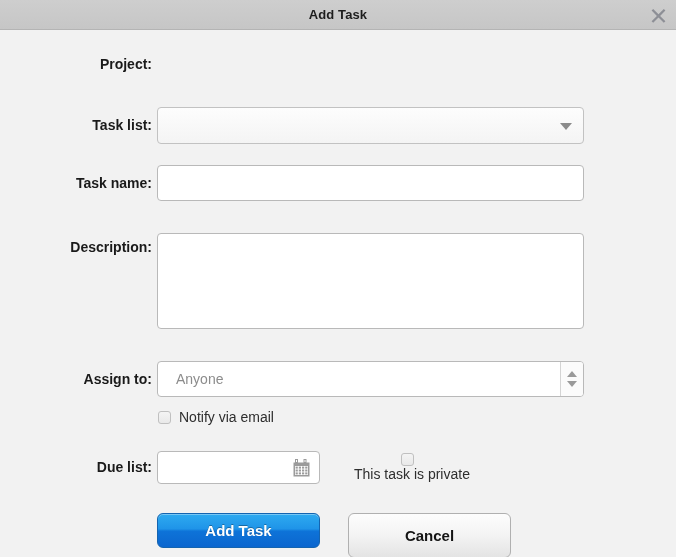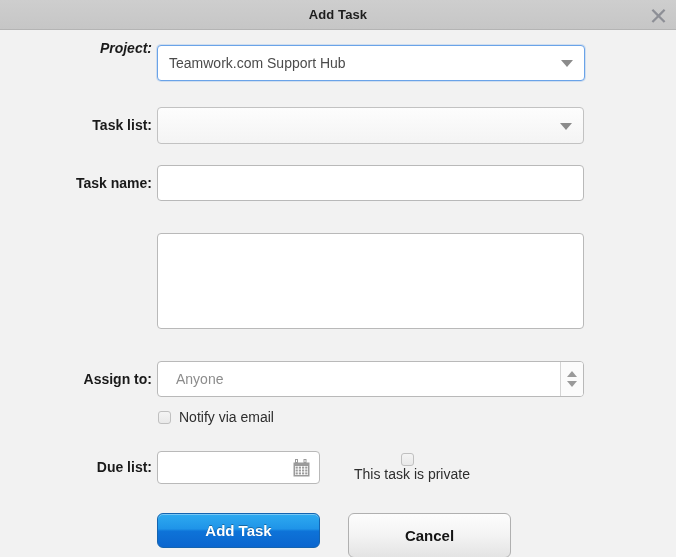--- a/index.html
+++ b/index.html
@@ -227,36 +227,33 @@
 
   <div id="titlebar">
     <div id="title-text">Add Task</div>
     <div id="close-btn">
       <svg width="17" height="17" viewBox="0 0 17 17" aria-hidden="true">
         <path d="M3.2 2.0 L8.5 7.3 L13.8 2.0 L15.4 3.6 L10.1 8.9 L15.4 14.2 L13.8 15.8 L8.5 10.5 L3.2 15.8 L1.6 14.2 L6.9 8.9 L1.6 3.6 Z" fill="#8d8f96"></path>
       </svg>
     </div>
   </div>
 
-  <div class="flabel" style="top:40px;font-style:italic;">Project:</div>
-  <div class="field focused" id="project-field">
-    <div class="value">Teamwork.com Support Hub</div>
-    <div class="caret"></div>
-  </div>
+  <div class="flabel" style="top:56px;">Project:</div>
 
   <div class="flabel" style="top:117px;">Task list:</div>
   <div class="field" id="tasklist-field">
     <div class="caret"></div>
   </div>
 
   <div class="flabel" style="top:175px;">Task name:</div>
   <div class="field" id="taskname-field">
     <div class="value"></div>
   </div>
 
+  <div class="flabel" style="top:239px;">Description:</div>
   <div class="field" id="description-field">
     <div class="value" style="top:8px;bottom:auto;right:11px;align-items:flex-start;"></div>
   </div>
 
   <div class="flabel" style="top:371px;">Assign to:</div>
   <div class="field" id="assign-field">
     <div class="value placeholder">Anyone</div>
     <div class="spinner">
       <div class="spin-up"></div>
       <div class="spin-down"></div>

